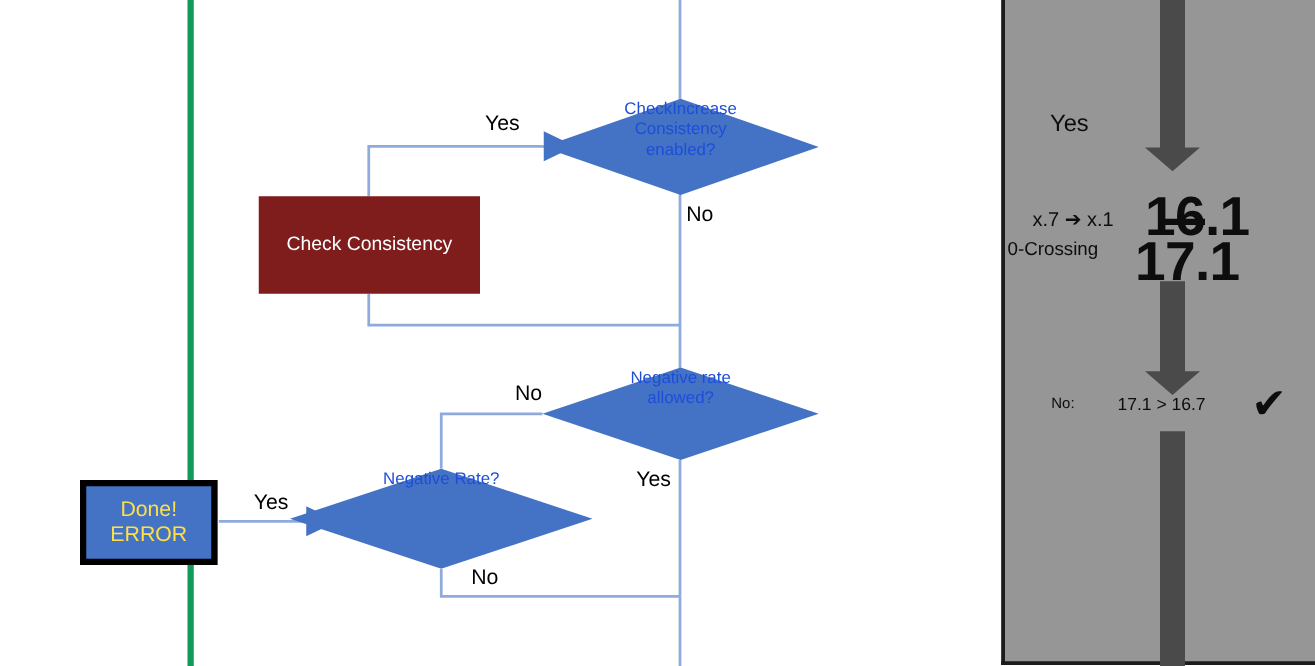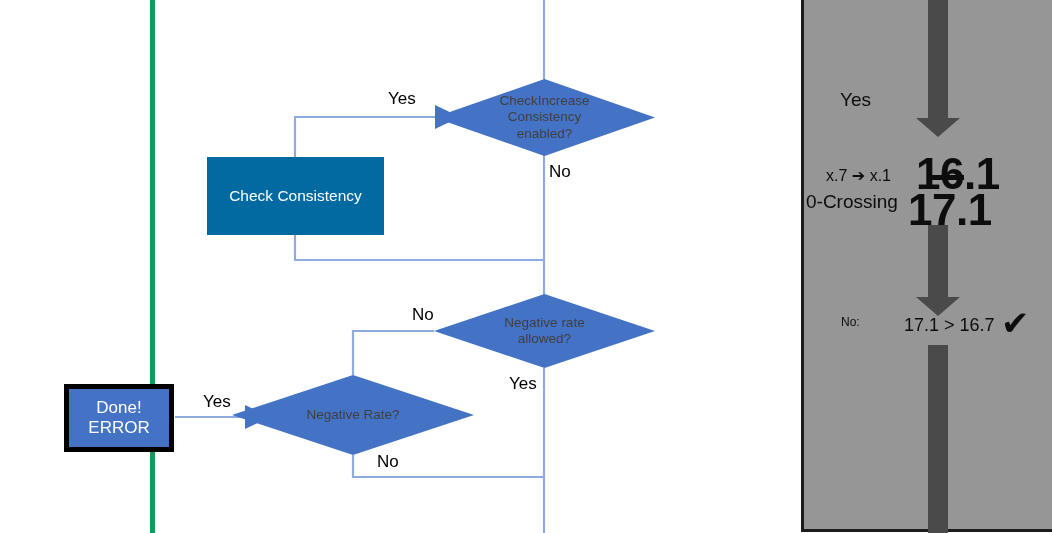--- a/index.html
+++ b/index.html
@@ -6,30 +6,30 @@
   body{width:1052px;height:533px;position:relative;overflow:hidden;
        font-family:"Liberation Sans","DejaVu Sans",sans-serif;}
 
   #stage{position:absolute;left:0;top:0;width:1052px;height:533px;}
 
   
   .green-rule{position:absolute;left:150px;top:0;width:5px;height:533px;background:#129A5B;}
 
   .svg-lines{position:absolute;left:0;top:0;width:1052px;height:533px;}
 
-  .diamond{position:absolute;display:flex;align-items:center;justify-content:center;
-           text-align:center;color:#404040;line-height:1.22;}
+  .diamond{position:absolute;display:flex;justify-content:center;
+           text-align:center;color:#1d4ed8;line-height:1.22;}
   .diamond .dtext{position:relative;z-index:2;padding:0 6px;}
   .diamond .dshape{position:absolute;left:0;top:0;width:100%;height:100%;z-index:1;}
 
-  .proc-box{position:absolute;background:#0369a1;color:#fff;display:flex;
+  .proc-box{position:absolute;background:#7f1d1d;color:#fff;display:flex;
             align-items:center;justify-content:center;text-align:center;
             line-height:1.25;}
 
-  .done-box{position:absolute;background:#4472C4;color:#ffffff;border:5px solid #000;
+  .done-box{position:absolute;background:#4472C4;color:#fde047;border:5px solid #000;
             display:flex;flex-direction:column;align-items:center;justify-content:center;
             text-align:center;line-height:1.2;}
 
   .edge-label{position:absolute;color:#000;white-space:nowrap;}
 
   
   .panel{position:absolute;left:801px;top:0px;width:251px;height:529px;
          background:#969696;border-left:3px solid #1c1c1c;border-bottom:3px solid #1c1c1c;}
   .panel-svg{position:absolute;left:0;top:0;width:251px;height:533px;}
   .p-text{position:absolute;color:#0d0d0d;white-space:nowrap;}
@@ -127,28 +127,28 @@
 
       <rect x="124" y="225" width="20" height="75" fill="#4A4A4A"></rect>
       <polygon points="112,297 156,297 134,316" fill="#4A4A4A"></polygon>
 
       <rect x="124" y="345" width="20" height="188" fill="#4A4A4A"></rect>
     </svg>
 
     <div class="p-text" style="left:36px;top:89px;font-size:19px;">Yes</div>
 
     <div class="p-text" style="left:10px;top:166px;font-size:16px;margin-left:12px;">x.7 ➔ x.1</div>
-    <div class="p-text" style="left:2px;top:191px;font-size:19px;">0-Crossing</div>
+    <div class="p-text" style="left:2px;top:191px;font-size:15px;">0-Crossing</div>
 
     <div class="p-text big-num" style="left:112px;top:152px;">
       <span class="strike-wrap">
         <span>16.1</span>
         <span class="strike-bar"></span>
       </span>
     </div>
     <div class="p-text big-num" style="left:104px;top:188px;text-align:center;">17.1</div>
 
     <div class="p-text" style="left:37px;top:315px;font-size:12px;">No:</div>
-    <div class="p-text" style="left:100px;top:315px;font-size:18px;">17.1 &gt; 16.7</div>
+    <div class="p-text" style="left:90px;top:315px;font-size:14px;">17.1 &gt; 16.7</div>
     <div class="p-text check" style="left:197px;top:306px;">✔</div>
   </div>
 
 </div>
 
 </body></html>

